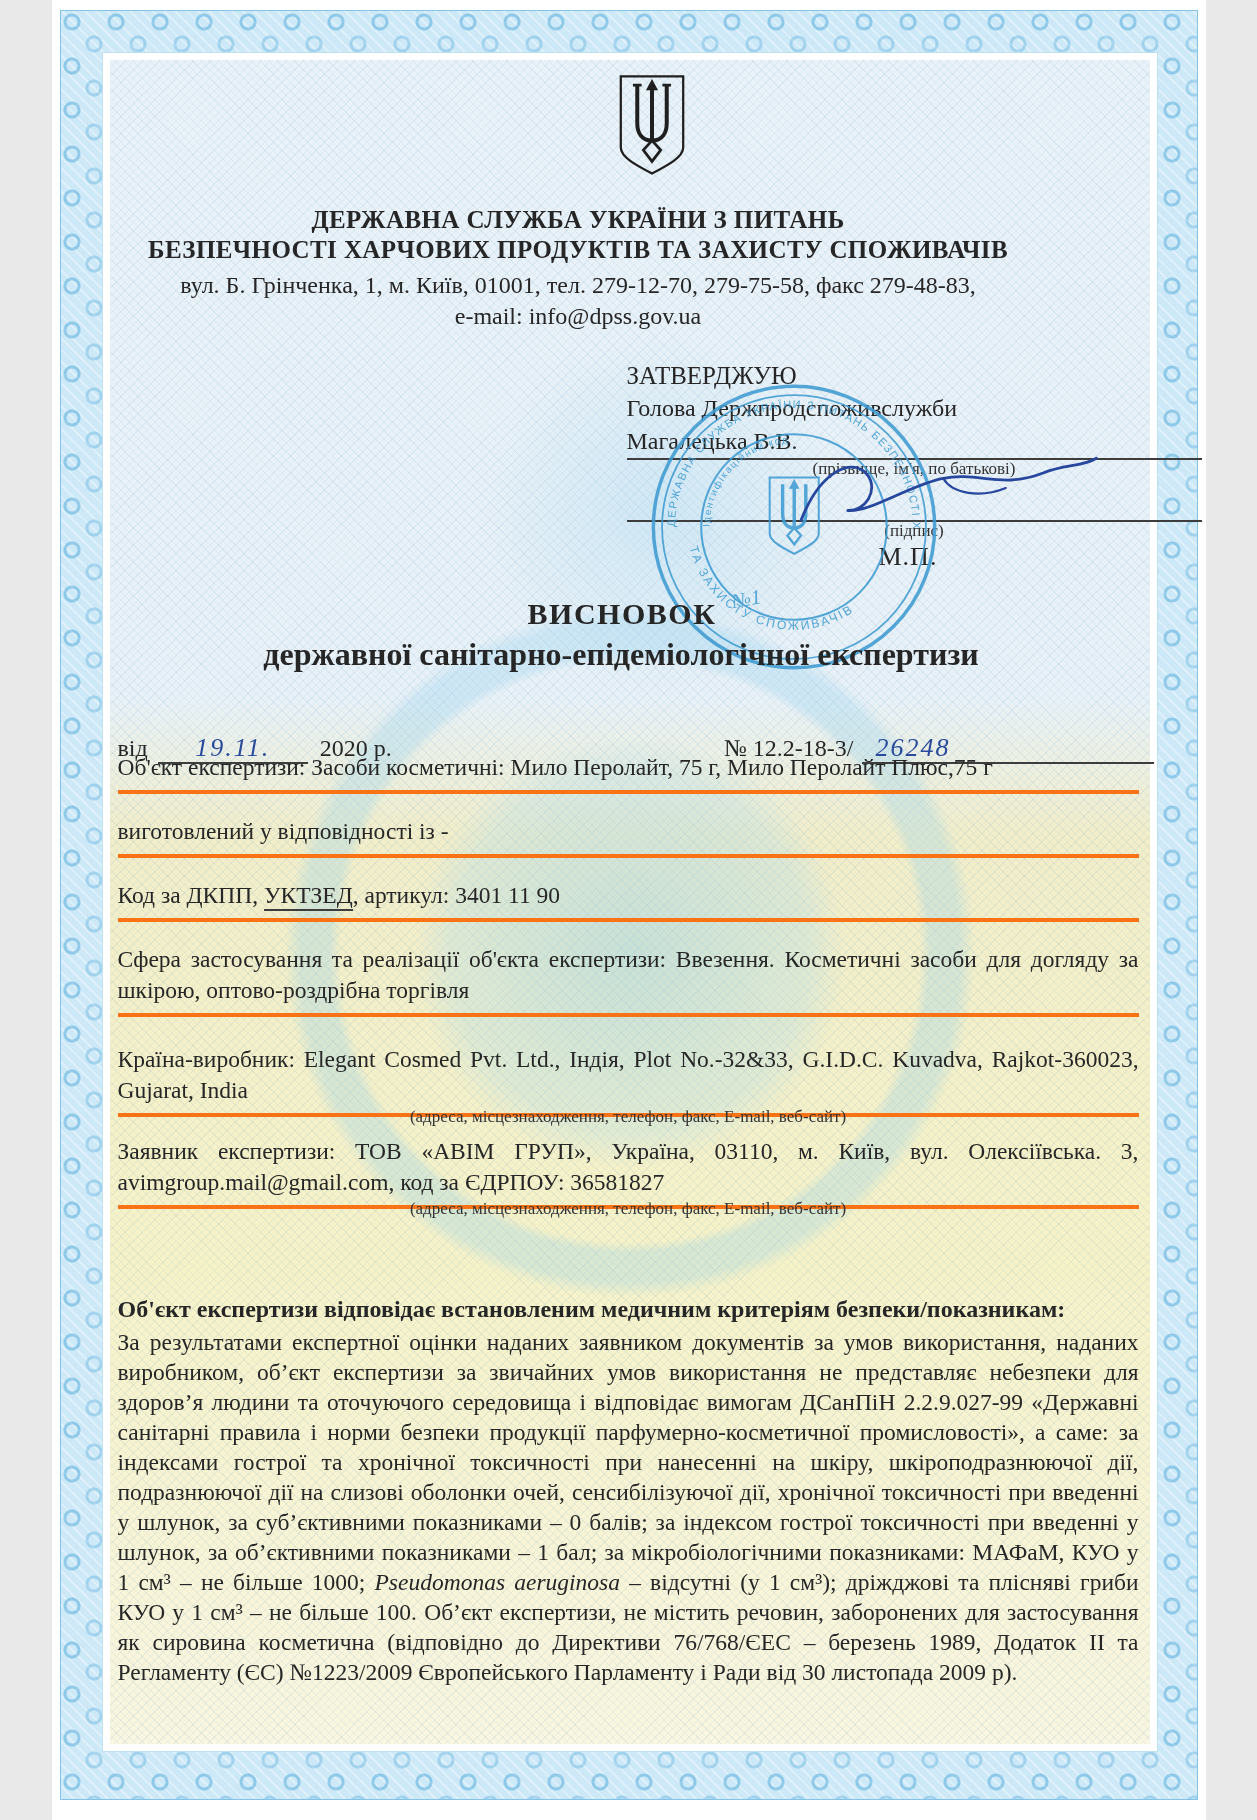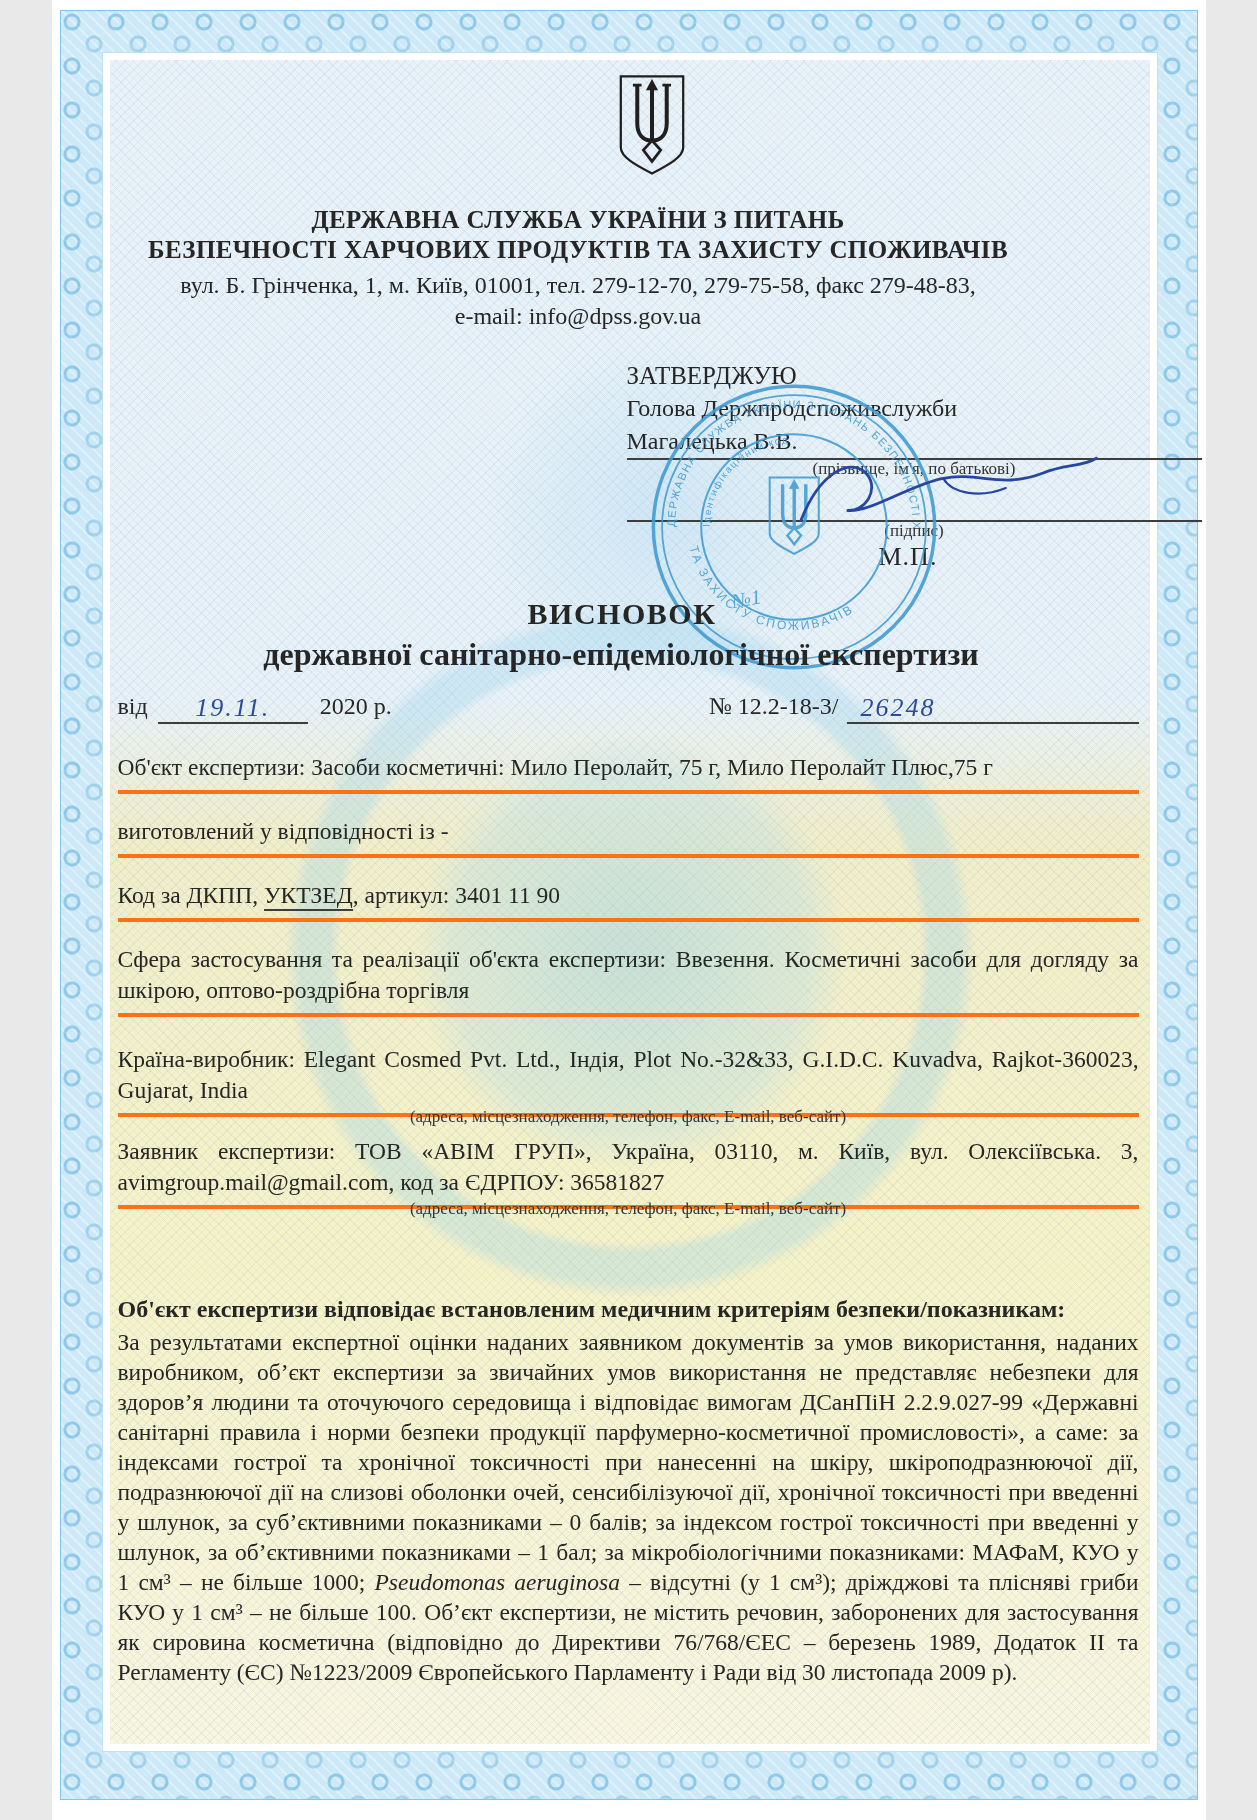--- a/index.html
+++ b/index.html
@@ -43,22 +43,22 @@
   .org-email{font-size:24px;line-height:31px;}
   .approve{left:575px;top:362px;width:575px;font-size:24px;}
   .approve-label{font-size:25px;line-height:28px;}
   .approve-pos{line-height:32px;margin-top:2px;}
   .approve-name{line-height:30px;margin-top:2px;border-bottom:2px solid #3d3d3d;padding-bottom:2px;}
   .small-cap{font-size:17px;line-height:18px;text-align:center;color:#333;}
   .sig-row{height:42px;border-bottom:2px solid #3d3d3d;position:relative;}
   .seal{font-size:26px;margin:2px 0 0 252px;letter-spacing:1px;}
   .title{left:54px;right:67px;top:597px;text-align:center;font-weight:bold;font-size:30px;letter-spacing:1.5px;}
   .subtitle{left:52px;right:67px;top:636px;text-align:center;font-weight:bold;font-size:32px;}
-  .meta-row{left:66px;right:67px;top:692px;display:flex;align-items:flex-start;font-size:24px;line-height:28px;}
-  .hand{font-style:italic;color:#2a4b9b;font-size:26px;letter-spacing:2px;}
+  .meta-row{left:66px;right:52px;top:692px;display:flex;align-items:flex-end;font-size:24px;line-height:28px;}
+  .hand{font-style:italic;color:#2a4b9b;font-size:26px;letter-spacing:2px;margin-top:40px;}
   .slot-date{width:150px;border-bottom:2px solid #3d3d3d;text-align:center;margin:0 12px 0 10px;transform:translateY(2px);}
   .slot-num{flex:0 0 278px;border-bottom:2px solid #3d3d3d;text-align:left;padding-left:14px;margin-left:8px;transform:translateY(2px);}
   .meta-spacer{flex:1;}
   .field{left:66px;right:67px;font-size:23.5px;line-height:31px;border-bottom:4px solid #f97316;padding-bottom:7px;}
   .f-object{top:752px;}
   .f-made{top:816px;}
   .f-code{top:880px;}
   .f-scope{top:944px;}
   .f-producer{top:1044px;}
   .f-applicant{top:1136px;}

